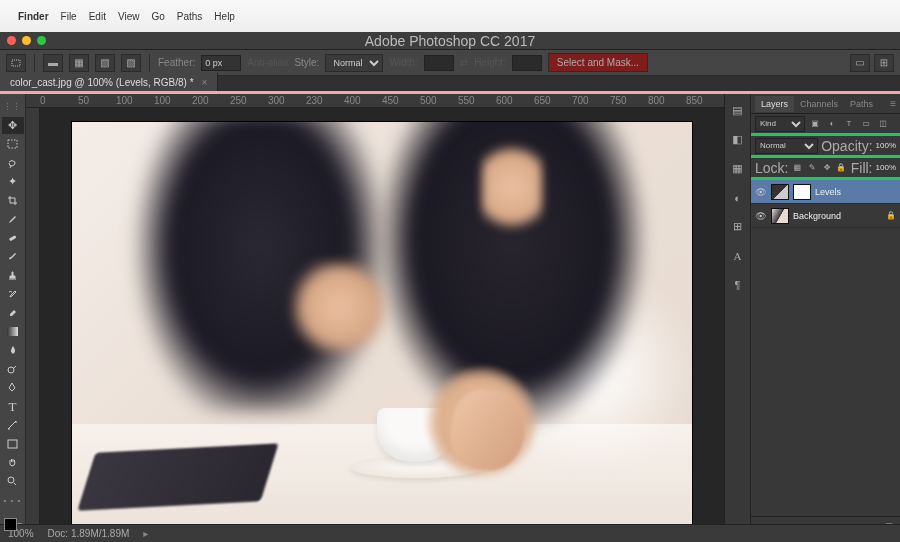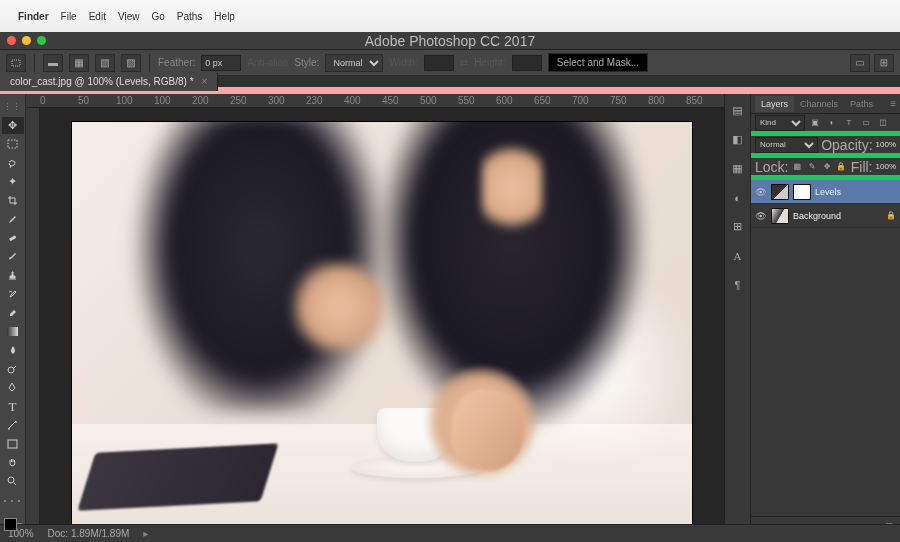--- a/index.html
+++ b/index.html
@@ -13,23 +13,23 @@
 .traffic span{width:9px;height:9px;border-radius:50%}
 .tl-r{background:#ff5f57}.tl-y{background:#febc2e}.tl-g{background:#28c840}
 .titlebar .t{color:#bbb;font-size:14px}
 .optbar{height:26px;background:#454545;border-bottom:1px solid #2a2a2a;display:flex;align-items:center;padding:0 6px;gap:6px;color:#aaa;font-size:9px}
 .optbar .btn{width:20px;height:18px;background:#3a3a3a;border:1px solid #2a2a2a;display:flex;align-items:center;justify-content:center}
 .optbar .sep{width:1px;height:18px;background:#2a2a2a;margin:0 2px}
 .optbar .lbl{color:#888}
 .optbar .dim{color:#555}
 .optbar input{width:40px;height:16px;background:#333;border:1px solid #222;color:#ccc;font-size:9px;padding:0 3px}
 .optbar select{height:18px;background:#3a3a3a;border:1px solid #2a2a2a;color:#ccc;font-size:9px;padding:0 3px}
-.optbar .sm{padding:3px 8px;background:#000000;border:1px solid #2a2a2a}
+.optbar .sm{padding:3px 8px;background:#7f1d1d;border:1px solid #2a2a2a}
 .optbar .rightbtns{margin-left:auto;display:flex;gap:4px}
-.tabbar{height:18px;background:#303030;border-bottom:7px solid #fca5a5;display:flex;align-items:center}
+.tabbar{height:18px;background:#303030;border-bottom:3px solid #fca5a5;display:flex;align-items:flex-end}
 .tab{padding:0 10px;height:18px;display:flex;align-items:center;background:#454545;color:#ddd;font-size:9px;border-right:1px solid #222}
 .tab .x{margin-left:8px;color:#888}
 .body{display:flex;height:444px}
 .toolbox{width:26px;background:#454545;border-right:1px solid #2a2a2a;display:flex;flex-direction:column;align-items:center;padding-top:4px;gap:1px}
 .toolbox .tool{width:22px;height:18px;display:flex;align-items:center;justify-content:center;color:#ccc;font-size:11px;position:relative;cursor:default}
 .toolbox .tool.sel{background:#2a2a2a}
 .toolbox .dots{color:#888;letter-spacing:1px;font-size:8px}
 .toolbox .swatch{position:relative;width:22px;height:22px;margin-top:6px}
 .toolbox .swatch .fg{position:absolute;width:13px;height:13px;background:#000;border:1px solid #888;left:2px;top:2px;z-index:2}
 .toolbox .swatch .bg{position:absolute;width:13px;height:13px;background:#fff;border:1px solid #888;right:2px;bottom:2px}
@@ -51,21 +51,21 @@
 .photo .saucer{position:absolute;left:278px;bottom:46px;width:134px;height:22px;background:radial-gradient(ellipse at center,#fbf9f7 0%,#eee7e0 70%);border-radius:50%;box-shadow:0 3px 5px rgba(0,0,0,.08)}
 .photo .clip{position:absolute;left:16px;bottom:18px;width:180px;height:58px;background:linear-gradient(100deg,#3a3740 0%,#2a2730 100%);transform:skewX(-20deg) rotate(-3deg);filter:blur(1px);border-radius:4px}
 .photo .highlight{position:absolute;right:0;top:120px;width:200px;height:260px;background:radial-gradient(circle,#fff 0%,rgba(255,255,255,0) 62%);filter:blur(12px)}
 .sidecol{width:26px;background:#383838;border-left:1px solid #222;display:flex;flex-direction:column;align-items:center;padding-top:8px;gap:12px}
 .sidecol .i{width:18px;height:17px;display:flex;align-items:center;justify-content:center;color:#aaa;font-size:11px;cursor:default}
 .panels{width:150px;background:#383838;border-left:1px solid #222;display:flex;flex-direction:column}
 .ptabs{height:20px;display:flex;align-items:center;border-bottom:1px solid #222;padding-left:4px}
 .ptab{padding:3px 6px;font-size:9px;color:#888;cursor:default}
 .ptab.act{color:#ddd;background:#454545}
 .pbody{flex:1;display:flex;flex-direction:column}
-.prow{height:22px;display:flex;align-items:center;padding:0 4px;gap:3px;border-bottom:5px solid #22c55e}
+.prow{height:22px;display:flex;align-items:center;padding:0 4px;gap:3px;border-bottom:3px solid #22c55e}
 .prow select{flex:0 0 50px;height:16px;background:#333;border:1px solid #222;color:#ccc;font-size:8px}
 .prow .mini{width:14px;height:14px;display:flex;align-items:center;justify-content:center;color:#aaa;font-size:8px}
 .prow .lbl2{font-size:14px;color:#aaa}
 .prow .pct{font-size:8px;color:#ddd;margin-left:auto}
 .layer{display:flex;align-items:center;height:24px;padding:0 4px;gap:4px;border-bottom:1px solid #2e2e2e}
 .layer.sel{background:#5a7ba8}
 .layer .eye{width:12px;font-size:9px;color:#ccc}
 .layer .thumb{width:18px;height:16px;background:#888;border:1px solid #111}
 .layer .thumb.adj{background:linear-gradient(135deg,#333 50%,#ccc 50%)}
 .layer .thumb.msk{background:#fff}

